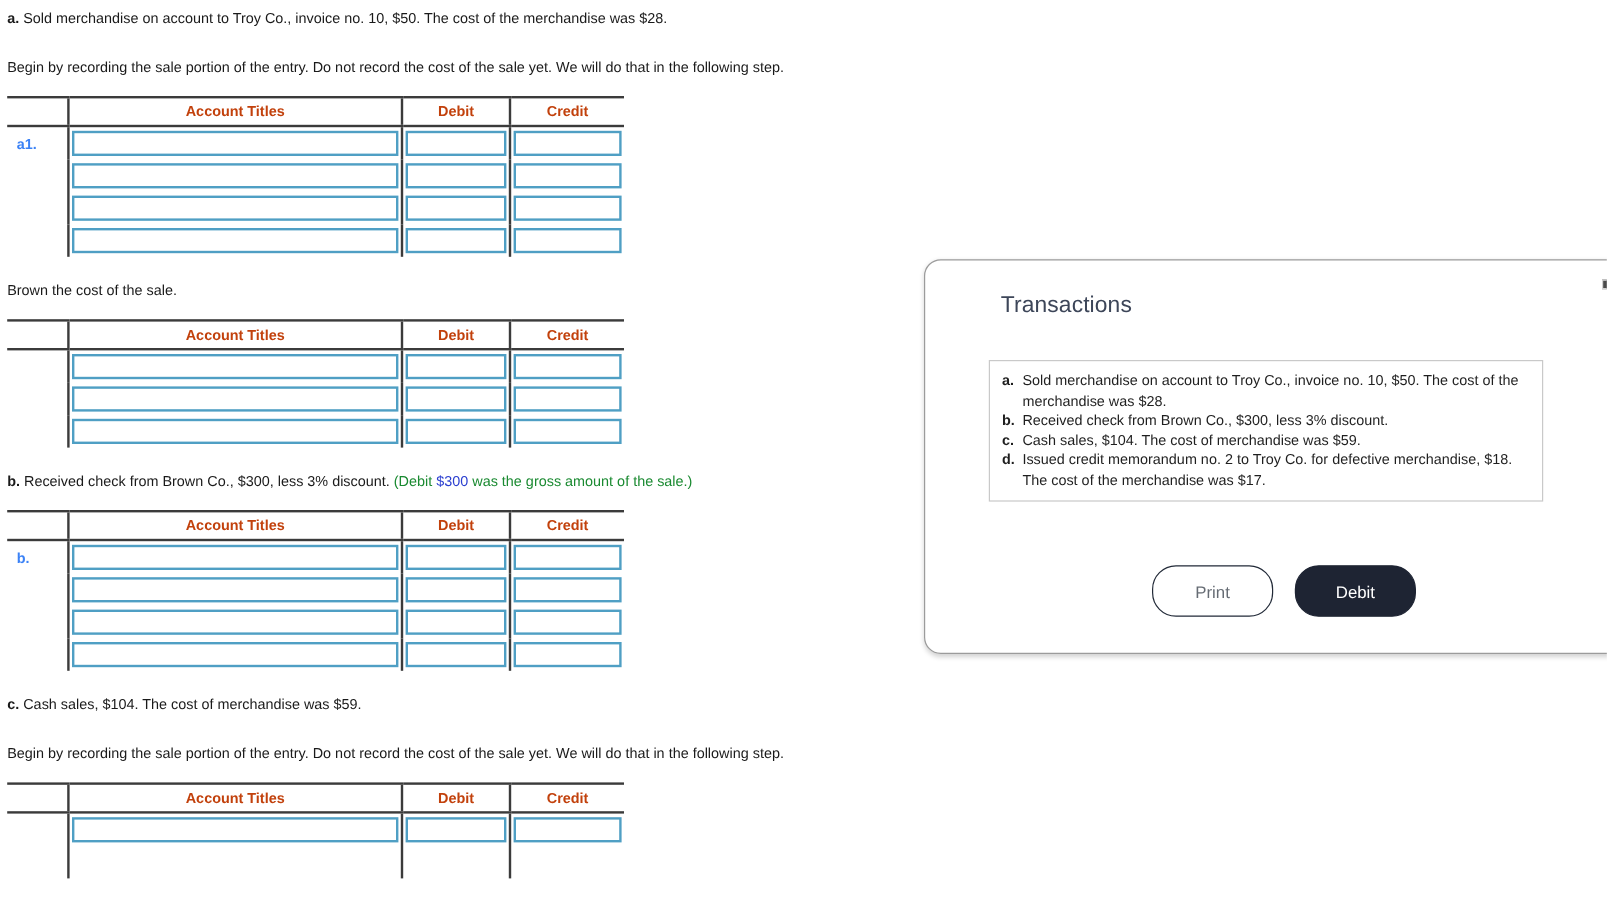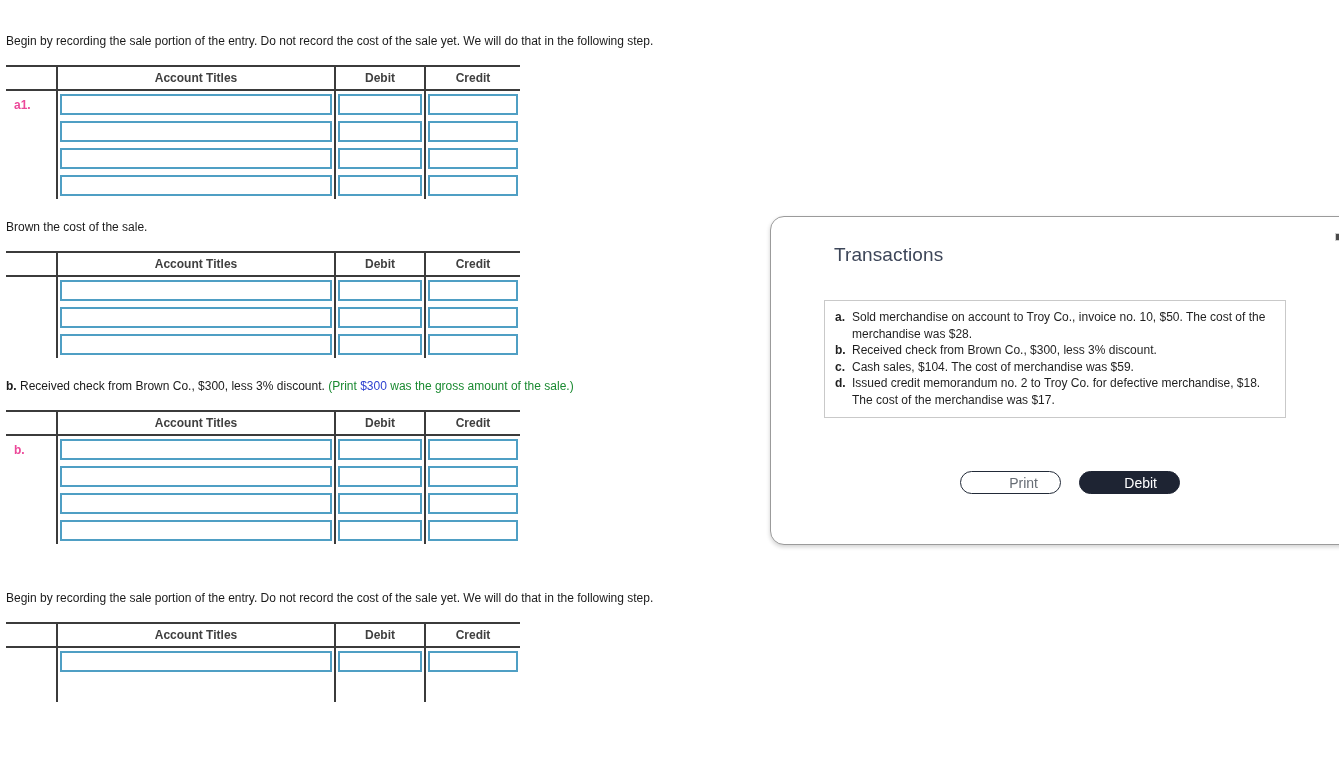--- a/index.html
+++ b/index.html
@@ -49,21 +49,21 @@
     margin: 0;
   }
   .jtable col.c-lbl { width: 51px; }
   .jtable col.c-acct { width: 278px; }
   .jtable col.c-deb { width: 90px; }
   .jtable col.c-cred { width: 95px; }
 
   .jtable thead th {
     font-size: 12px;
     font-weight: bold;
-    color: #404040;
+    color: #c2410c;
     text-align: center;
     height: 22px;
     padding: 0;
     border-top: 2px solid #3b3b3b;
     border-bottom: 2px solid #3b3b3b;
     vertical-align: middle;
   }
   .jtable thead th.lblhead {
     border-left: none;
   }
@@ -71,21 +71,21 @@
 
   .jtable tbody td {
     padding: 0;
     height: 27px;
     vertical-align: middle;
     border: none;
   }
   .jtable tbody td.lblcell {
     font-size: 12px;
     font-weight: bold;
-    color: #ec4899;
+    color: #3b82f6;
     padding-left: 8px;
     vertical-align: middle;
   }
   .jtable tbody td.vsep { border-left: 2px solid #3b3b3b; }
 
   .cellbox {
     box-sizing: border-box;
     height: 21px;
     margin: 0 2px;
     border: 2px solid #4f9fc4;
@@ -166,43 +166,43 @@
     top: 254px;
     display: flex;
     justify-content: center;
     gap: 18px;
   }
   .btn {
     box-sizing: border-box;
     font-family: "Liberation Sans", sans-serif;
     font-size: 14px;
     border-radius: 20px;
-    height: 23px;
+    height: 43px;
     min-width: 101px;
     padding: 0 22px;
     cursor: pointer;
-    text-align: right;
   }
   .btn-print {
     background: #ffffff;
     color: #666c74;
     border: 1.5px solid #222a38;
   }
   .btn-done {
     background: #1e2433;
     color: #ffffff;
     border: 1.5px solid #1e2433;
   }
 </style>
 </head>
 <body>
 
 <div id="worksheet">
 
   <div class="spacer-2" style="height:8px"></div>
+  <div class="prompt"><span class="lead">a.</span><span> Sold merchandise on account to Troy Co., invoice no. 10, $50. The cost of the merchandise was $28.</span></div>
 
   <div class="spacer-1"></div>
   <div class="prompt">Begin by recording the sale portion of the entry. Do not record the cost of the sale yet. We will do that in the following step.</div>
 
   <div class="spacer-2"></div>
   <table class="jtable">
     <colgroup>
         <col class="c-lbl">
         <col class="c-acct">
         <col class="c-deb">
@@ -321,21 +321,21 @@
             <input class="cellbox" type="text" value="" style="">
           </td>
         <td class="vsep">
             <input class="cellbox" type="text" value="" style="">
           </td>
       </tr>
     </tbody>
   </table>
 
   <div class="spacer-3"></div>
-  <div class="prompt"><span class="lead">b.</span><span> Received check from Brown Co., $300, less 3% discount. </span><span class="assume"><span>(Print </span><span class="amt">$300</span><span> was the gross amount of the sale.)</span></span></div>
+  <div class="prompt"><span class="lead">b.</span><span> Received check from Brown Co., $300, less 3% discount. </span><span class="assume"><span>(Debit </span><span class="amt">$300</span><span> was the gross amount of the sale.)</span></span></div>
 
   <div class="spacer-2"></div>
   <table class="jtable">
     <colgroup>
         <col class="c-lbl">
         <col class="c-acct">
         <col class="c-deb">
         <col class="c-cred">
       </colgroup>
     <thead>
@@ -392,20 +392,21 @@
             <input class="cellbox" type="text" value="" style="">
           </td>
         <td class="vsep">
             <input class="cellbox" type="text" value="" style="">
           </td>
       </tr>
     </tbody>
   </table>
 
   <div class="spacer-3"></div>
+  <div class="prompt"><span class="lead">c.</span><span> Cash sales, $104. The cost of merchandise was $59.</span></div>
 
   <div class="spacer-1"></div>
   <div class="prompt">Begin by recording the sale portion of the entry. Do not record the cost of the sale yet. We will do that in the following step.</div>
 
   <div class="spacer-2"></div>
   <table class="jtable">
     <colgroup>
         <col class="c-lbl">
         <col class="c-acct">
         <col class="c-deb">

